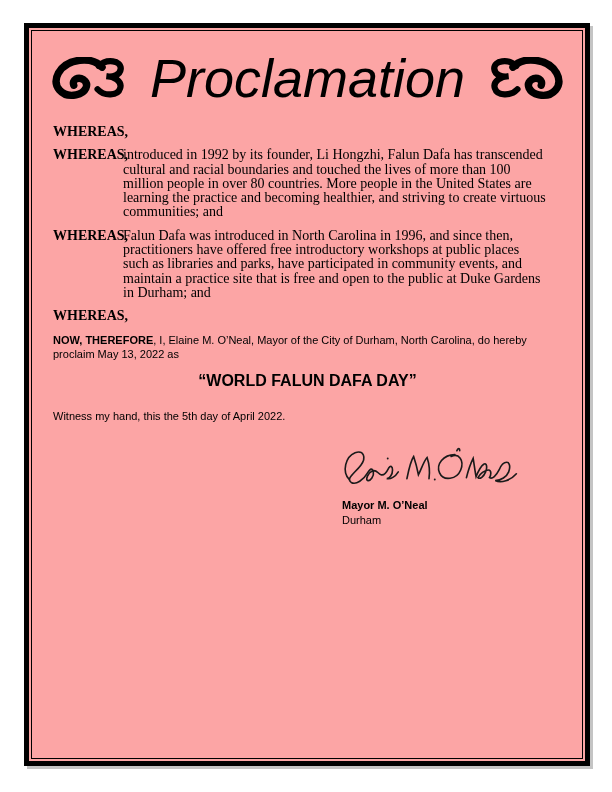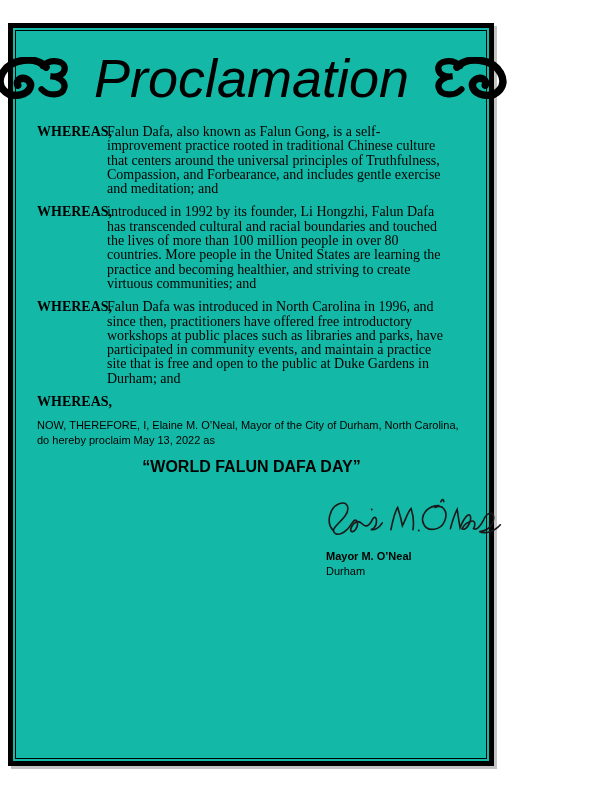--- a/index.html
+++ b/index.html
@@ -10,28 +10,28 @@
   body {
     width: 612px;
     height: 792px;
     font-family: "Liberation Sans", "DejaVu Sans", sans-serif;
     color: #000000;
     position: relative;
     overflow: hidden;
   }
   .frame-outer {
     position: absolute;
-    left: 8px;
+    left: 24px;
     top: 23px;
-    width: 486px;
+    width: 566px;
     height: 743px;
     border: 5px solid #000000;
     box-sizing: border-box;
     box-shadow: 3px 3px 0 0 #c4c4c4;
-    background: #14b8a6;
+    background: #fca5a5;
   }
   .frame-inner {
     position: absolute;
     inset: 2px;
     border: 1px solid #000000;
   }
   .content {
     position: absolute;
     inset: 0;
     padding: 12px 20px 0 21px;
@@ -64,21 +64,21 @@
     flex: 0 0 70px;
     width: 70px;
     font-weight: bold;
   }
   .clause-text { flex: 1; }
   .therefore {
     font-size: 11px;
     line-height: 14.3px;
     margin: 0 0 13px 0;
   }
-  .therefore b { font-weight: normal; }
+  .therefore b { font-weight: bold; }
   .day-heading {
     text-align: center;
     font-size: 16px;
     font-weight: bold;
     margin: 0 0 21px 0;
     line-height: 14px;
   }
   .closing-line {
     font-size: 11px;
     line-height: 14.3px;
@@ -124,41 +124,41 @@
             <g transform="translate(132,0) scale(-1,1)" fill="none" stroke="#000000" stroke-linecap="round">
               <path d="M 90 18 C 72 -2 28 2 13 28 C 0 52 20 72 44 67 C 62 63 68 48 57 40 C 48 34 36 40 40 50" stroke-width="13"></path>
               <path d="M 84 16 C 98 2 124 6 123 21 C 122 32 108 36 98 34 C 110 34 126 42 122 55 C 118 69 94 70 82 57" stroke-width="11"></path>
             </g>
           </svg>
         </span>
       </div>
 
       <div class="clause">
         <div class="clause-label">WHEREAS,</div>
-        <div class="clause-text">Falun Dafa, also known as Falun Gong, is a self-improvement practice rooted in traditional Chinese culture that centers around the universal principles of Truthfulness, Compassion, and Forbearance, and includes gentle exercise and meditation; and</div>
       </div>
 
       <div class="clause">
         <div class="clause-label">WHEREAS,</div>
         <div class="clause-text">introduced in 1992 by its founder, Li Hongzhi, Falun Dafa has transcended cultural and racial boundaries and touched the lives of more than 100 million people in over 80 countries. More people in the United States are learning the practice and becoming healthier, and striving to create virtuous communities; and</div>
       </div>
 
       <div class="clause">
         <div class="clause-label">WHEREAS,</div>
         <div class="clause-text">Falun Dafa was introduced in North Carolina in 1996, and since then, practitioners have offered free introductory workshops at public places such as libraries and parks, have participated in community events, and maintain a practice site that is free and open to the public at Duke Gardens in Durham; and</div>
       </div>
 
       <div class="clause">
         <div class="clause-label">WHEREAS,</div>
       </div>
 
       <p class="therefore"><b>NOW, THEREFORE</b><span>, I, Elaine M. O’Neal, Mayor of the City of Durham, North Carolina, do hereby proclaim May 13, 2022 as</span></p>
 
       <p class="day-heading">“WORLD FALUN DAFA DAY”</p>
 
+      <p class="closing-line">Witness my hand, this the 5th day of April 2022.</p>
 
       <div class="sig-block">
         <svg class="sig-svg" width="190" height="48" viewBox="0 0 190 50" xmlns="http://www.w3.org/2000/svg">
           <g fill="none" stroke="#1a1a1a" stroke-width="1.7" stroke-linecap="round">
             <path d="M12 36 C4 28 8 12 18 8 C27 5 30 13 24 21 C18 29 8 35 14 39 C19 42 27 36 31 29 C34 24 36 24 37 28 C38 32 34 38 31 37 C29 36 31 29 36 27 C40 25 42 30 45 31 C48 32 51 28 53 24 C55 21 57 22 57 26 C57 31 54 35 51 35 C55 36 60 33 63 28"></path>
             <path d="M72 35 C74 25 77 15 79 12 C81 18 83 26 84 31 C87 25 90 16 93 13 C95 19 96 28 95 35"></path>
             <path d="M122 10 C110 10 102 20 106 29 C110 38 124 36 128 26 C132 16 126 8 118 12"></path>
             <path d="M124 6 C125 3 127 3 127 6"></path>
             <path d="M134 34 C136 26 139 18 141 14 C142 20 143 28 144 33 C146 28 149 22 152 20 C155 18 156 23 154 28 C152 33 148 36 146 34 C148 30 153 26 157 26 C160 26 160 31 158 34 C161 36 165 32 168 26 C170 21 173 18 176 18 C179 18 180 23 178 28 C176 33 170 37 164 37 C170 40 180 37 186 30"></path>
             <circle cx="101" cy="36" r="1" fill="#1a1a1a" stroke="none"></circle>

